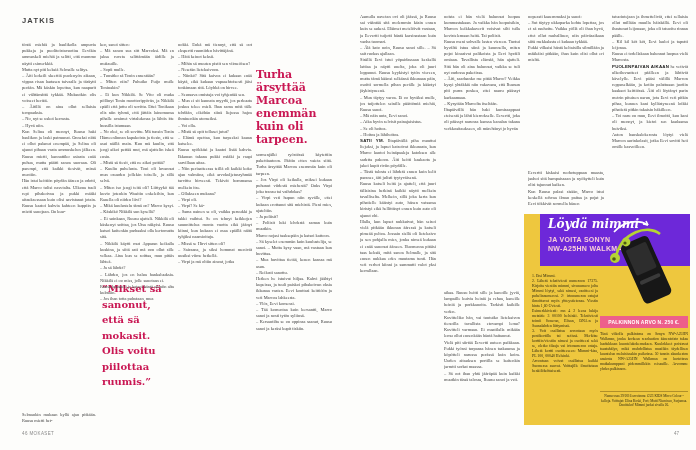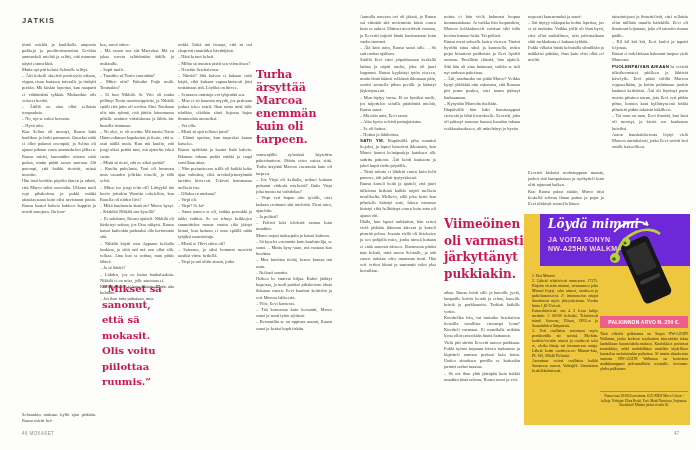--- a/index.html
+++ b/index.html
@@ -149,24 +149,20 @@
 </span><span class="lead">SATII YM.</span><span> Iltapäivällä piha muuttui liejuksi, ja lapset katsoivat ikkunasta, kun Marco kantoi heinäpaaleja katoksen alle sadetta pakoon. Äiti keitti kaakaota ja jakoi kupit riviin pöydälle.
 – Tästä talosta ei lähdetä ennen kuin kelit paranee, äiti julisti tyytyväisenä.
 Ruusu katseli heitä ja ajatteli, että juuri tällaisina hetkinä kaikki näytti melkein tavalliselta. Melkein, sillä joka kerta kun pihatielle kääntyi auto, hänen vatsansa kiristyi eikä hellittänyt ennen kuin auto oli ajanut ohi.
 Illalla, kun lapset nukkuivat, hän seisoi vielä pitkään ikkunan ääressä ja katseli pimeää peltoa. Jossain siellä oli lietekaivo ja sen pohjalla mies, jonka nimeä kukaan ei enää sanonut ääneen. Huomenna pitäisi taas keksiä, mitä sanoa Selmalle, ja sitä ennen nukkua edes muutama tunti. Hän veti verhot kiinni ja sammutti valot yksi kerrallaan.</span></div>
 
   <div class="txt r2a">noista ei hän vielä halunnut luopua kummastakaan. Ja vaikka hän luopuisikin, Marcon keikkakaverit voisivat silti tulla kovistelemaan heitä. Tai poliisit.
 Ruusu meni sohvalle lasten viereen. Tuntui hyvältä istua siinä ja kuunnella, miten pojat kinasivat palikoista ja Eevi hyräili omiaan. Tavallista elämää, hän ajatteli. Sitä hän oli aina halunnut, vaikka se tuli nyt oudossa paketissa.
 – Äiti, saadaanko me pitää Marco? Veikka kysyi yhtäkkiä niin vakavana, että Ruusun piti purra poskea, ettei nauru päässyt karkaamaan.
 – Kysytään Marcolta itseltään.
 Iltapäivällä hän haki kumisaappaat eteisestä ja lähti kierrokselle. Eevertti, joka oli päässyt narunsa kanssa kanalan takana verkkoaitaukseen, oli märehtinyt jo hyvän</div>
-  <div class="headline h-viime">Viimeöinen
-oli varmasti
-järkyttänyt
-pukkiakin.</div>
   <div class="txt r2b">aikaa. Ruusu heitti sille ja kanoille jyviä, lampaille kuivia heiniä ja rehua, kaneille heiniä ja porkkanoita. Tarkisti kaikille veden.
 Kuvitteliko hän, vai tuntuiko lietekaivon tienoilla tavallista etovampi lemu? Kuvitteli varmaan. Ei maatilalla mikään lemu ollut ennenkään häntä haitannut.
 Vielä piti siirtää Eevertti uuteen paikkaan. Pukki työnsi turpansa hänen taskuunsa ja köpötteli narussa perässä kuin koira. Uuden aitauksen portilla se kuitenkin jarrutti sorkat maassa.
 – Sä oot ihan yhtä jääräpää kuin kaikki muutkin tässä talossa, Ruusu sanoi ja veti.</div>
 
   <div class="txt r3a">nopeasti kauemmaksi ja sanoi:
 – Sut täytyy ukkoparka kohta lopettaa, jos et sä rauhoitu. Vaikka yöllä oli ihan hyvä, ettet ollut rauhallinen, niin päiväsaikaan siitä mekkalasta ei kukaan tykkää.
 Pukki vilkaisi häntä keltaisilla silmillään ja määkäisi pitkään, ihan kuin olisi ollut eri mieltä.</div>
   <div class="txt r3b">Eevertti kiskaisi ruohotuppaan maasta, jauhoi sitä hampaissaan ja nyökytteli kuin olisi tajunnut kaiken.
 Kun Ruusu palasi sisään, Marco istui keskellä sohvaa ilman paitaa ja pojat ja Eevi tökkivät sormella hänen</div>

